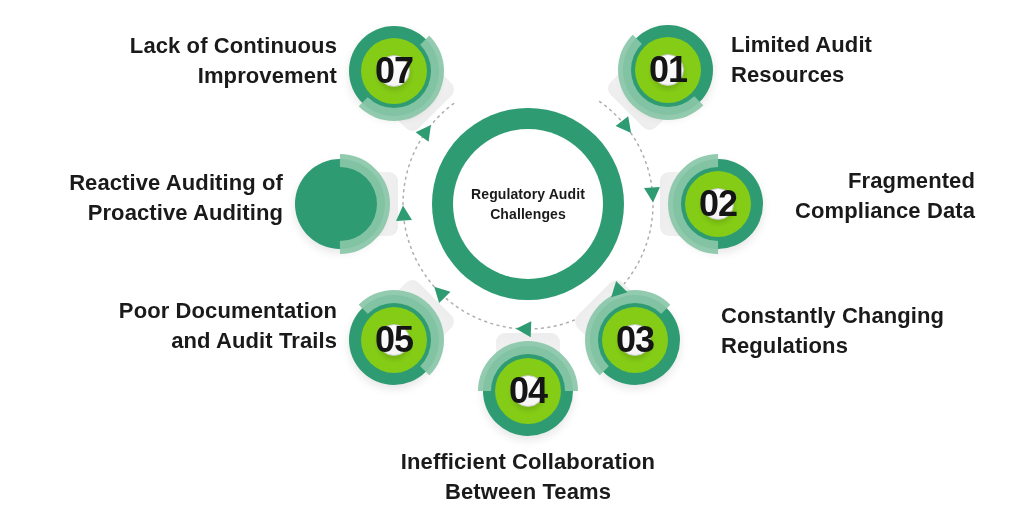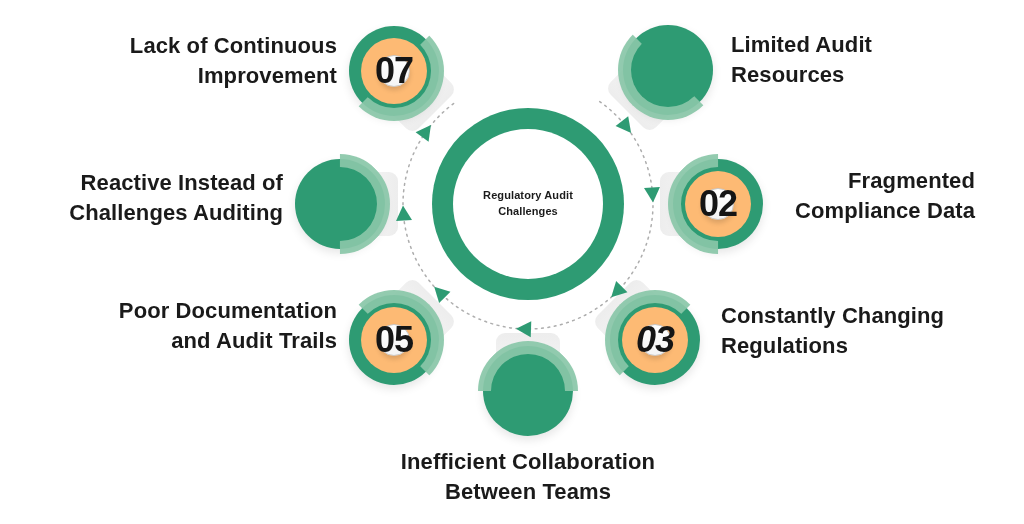--- a/index.html
+++ b/index.html
@@ -27,21 +27,21 @@
   
   .center-circle{
     position:absolute;left:432px;top:108px;width:192px;height:192px;
     border-radius:50%;background:var(--green);
   }
   .center-inner{
     position:absolute;inset:21px;border-radius:50%;background:#fff;
     display:flex;align-items:center;justify-content:center;text-align:center;
   }
   .center-label{
-    width:150px;font-size:11px;font-weight:700;line-height:1.45;
+    width:150px;font-size:14px;font-weight:700;line-height:1.45;
     color:var(--text);letter-spacing:.1px;
   }
 
   
   .badge{position:absolute;width:90px;height:90px;}
   .diamond{
     position:absolute;left:50%;top:50%;width:64px;height:64px;
     margin:-32px 0 0 -32px;border-radius:9px;
     background:linear-gradient(to right,#fbfbfb,var(--diamond));
   }
@@ -50,21 +50,21 @@
     box-shadow:0 4px 10px rgba(0,0,0,0.10);
   }
   .crescent{
     position:absolute;inset:-5px;border-radius:50%;
     border:13px solid transparent;
     border-left-color:var(--green-light);
     border-top-color:var(--green-light);
     opacity:.92;
   }
   .hole{
-    position:absolute;inset:12px;border-radius:50%;background:#fdba74;
+    position:absolute;inset:12px;border-radius:50%;background:#84cc16;
     display:flex;align-items:center;justify-content:center;
   }
   .num-ring{
     position:absolute;inset:17px;border-radius:50%;
     border:1.5px solid #c9c9c9;
     background:linear-gradient(#ffffff,#f4f4f4);
     box-shadow:0 3px 5px rgba(0,0,0,0.14);
     display:flex;align-items:center;justify-content:center;
   }
   .num{
@@ -102,45 +102,55 @@
       <div class="arrow" style="left: 516.138px; top: 320.924px; transform: rotate(182deg);"></div>
       <div class="arrow" style="left: 432.112px; top: 284.388px; transform: rotate(225deg);"></div>
       <div class="arrow" style="left: 395.804px; top: 204.72px; transform: rotate(266deg);"></div>
       <div class="arrow" style="left: 419.373px; top: 122.527px; transform: rotate(306deg);"></div>
     </div>
   <div id="badges-layer">
       <div class="badge" style="left: 623px; top: 25px;">
         <div class="diamond" style="transform: rotate(135deg) translateX(26px);"></div>
         <div class="ring"></div>
         <div class="crescent" style="transform: rotate(-90deg);"></div>
+        <div class="hole">
+          <div class="num-ring">
+            <span class="num">01</span>
+          </div>
+        </div>
       </div>
       <div class="badge" style="left: 673px; top: 159px;">
         <div class="diamond" style="transform: rotate(180deg) translateX(26px);"></div>
         <div class="ring"></div>
         <div class="crescent" style="transform: rotate(-45deg);"></div>
         <div class="hole">
           <div class="num-ring">
             <span class="num">02</span>
           </div>
         </div>
       </div>
-      <div class="badge" style="left: 610px; top: 295px; font-style: italic;">
+      <div class="badge" style="left: 590px; top: 295px;">
         <div class="diamond" style="transform: rotate(225deg) translateX(26px);"></div>
         <div class="ring"></div>
         <div class="crescent" style="transform: rotate(0deg);"></div>
         <div class="hole">
           <div class="num-ring">
             <span class="num">03</span>
           </div>
         </div>
       </div>
       <div class="badge" style="left: 483px; top: 346px;">
         <div class="diamond" style="transform: rotate(270deg) translateX(26px);"></div>
         <div class="ring"></div>
         <div class="crescent" style="transform: rotate(45deg);"></div>
+        <div class="hole">
+          <div class="num-ring">
+            <span class="num">04</span>
+          </div>
+        </div>
       </div>
       <div class="badge" style="left: 349px; top: 295px;">
         <div class="diamond" style="transform: rotate(315deg) translateX(26px);"></div>
         <div class="ring"></div>
         <div class="crescent" style="transform: rotate(90deg);"></div>
         <div class="hole">
           <div class="num-ring">
             <span class="num">05</span>
           </div>
         </div>
@@ -160,21 +170,21 @@
           </div>
         </div>
       </div>
     </div>
   <div id="labels-layer">
       <div class="item-label" style="width: 175px; left: 731px; top: 60px; transform: translateY(-50%); text-align: left;">Limited Audit Resources</div>
       <div class="item-label" style="width: 200px; left: 775px; top: 196px; transform: translateY(-50%); text-align: right;">Fragmented Compliance Data</div>
       <div class="item-label" style="width: 250px; left: 721px; top: 331px; transform: translateY(-50%); text-align: left;">Constantly Changing Regulations</div>
       <div class="item-label" style="width: 320px; left: 528px; top: 447px; transform: translateX(-50%); text-align: center;">Inefficient Collaboration Between Teams</div>
       <div class="item-label" style="width: 225px; right: 687px; top: 326px; transform: translateY(-50%); text-align: right;">Poor Documentation and Audit Trails</div>
-      <div class="item-label" style="width: 225px; right: 741px; top: 198px; transform: translateY(-50%); text-align: right;">Reactive Instead of Challenges Auditing</div>
+      <div class="item-label" style="width: 225px; right: 741px; top: 198px; transform: translateY(-50%); text-align: right;">Reactive Auditing of Proactive Auditing</div>
       <div class="item-label" style="width: 225px; right: 687px; top: 61px; transform: translateY(-50%); text-align: right;">Lack of Continuous Improvement</div>
     </div>
 
   <div class="center-circle">
     <div class="center-inner">
       <div class="center-label">Regulatory Audit Challenges</div>
     </div>
   </div>
 
 </div>

